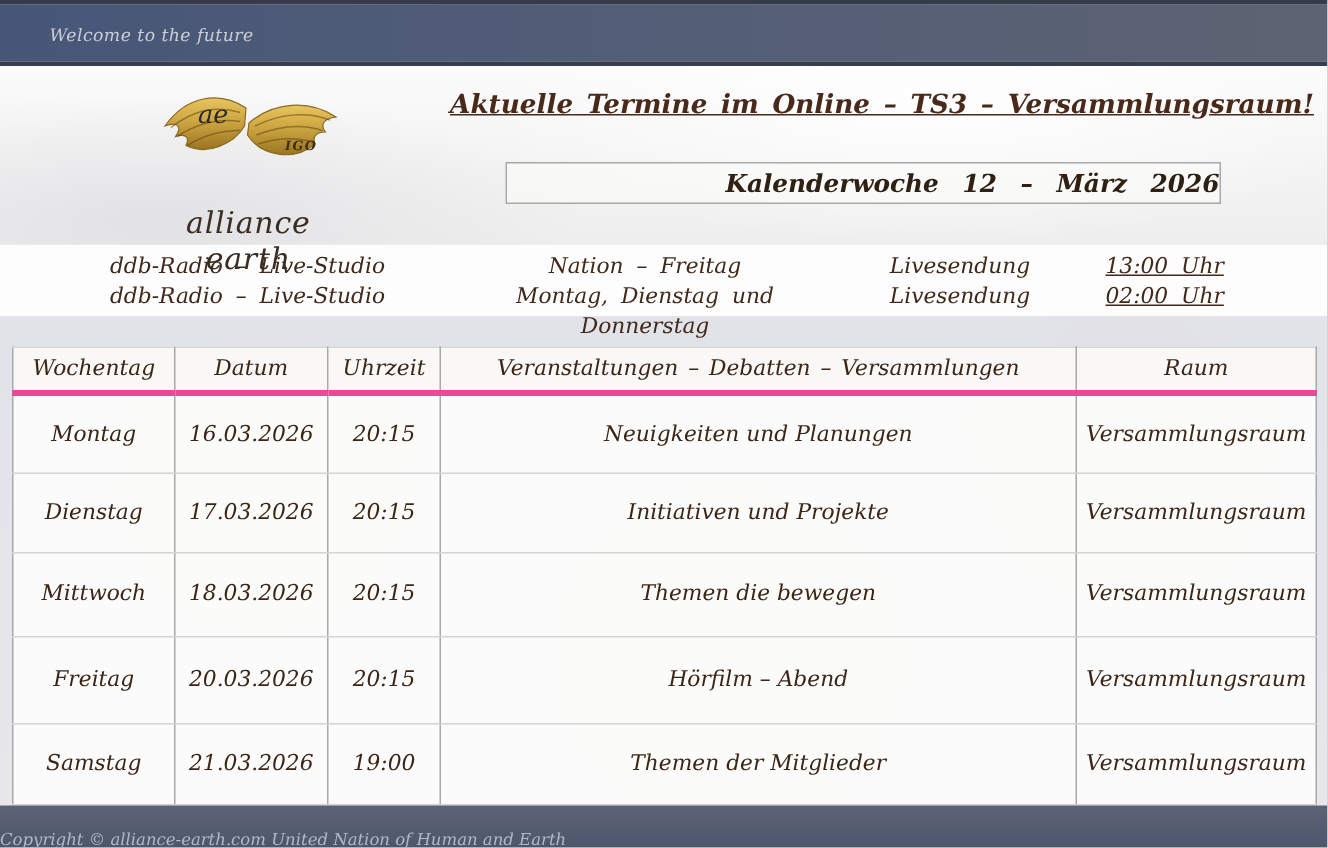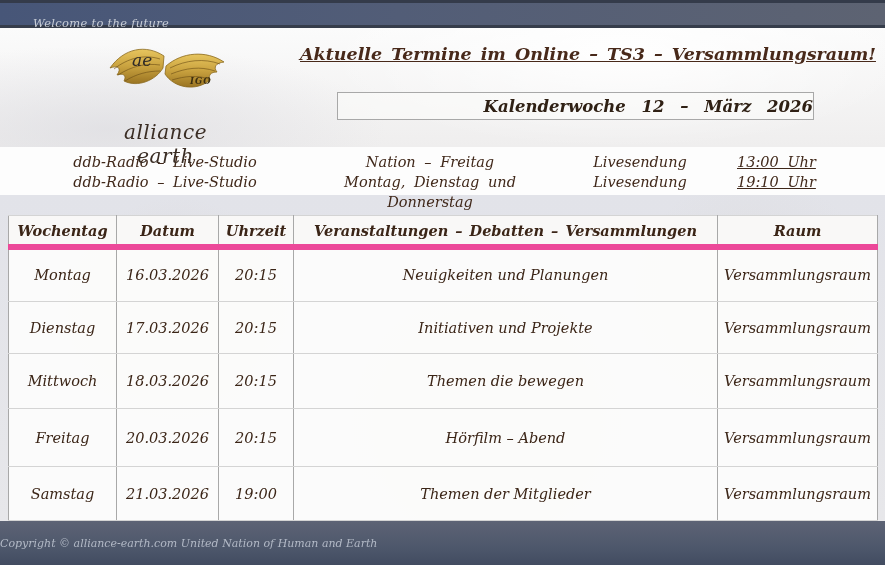--- a/index.html
+++ b/index.html
@@ -11,21 +11,21 @@
   .page{
     position:relative;
     width:885px;height:565px;
     margin:0 auto;
     overflow:hidden;
     background:#e6e7eb;
   }
 
   
   .topbar{
-    height:28px;
+    height:44px;
     box-sizing:border-box;
     background:linear-gradient(90deg,#475678 0%,#525d77 45%,#5d6372 100%);
     border-top:3px solid #343b4a;
     border-bottom:3px solid #363d4b;
   }
   .welcome{
     padding:13px 0 0 33px;
     font-size:11.5px;
     color:#c9ced7;
     letter-spacing:.3px;
@@ -116,22 +116,22 @@
     text-align:center;
     font-size:14.5px;
     font-weight:normal;
     font-style:italic;
     padding:0 4px;
     overflow:hidden;
     white-space:nowrap;
   }
   table.schedule thead th{
     height:28px;
-    font-weight:bold;
-    border-bottom:6px solid #ec4899;
+    font-weight:normal;
+    border-bottom:4px solid #ec4899;
     background:rgba(248,247,246,.9);
     word-spacing:2px;
   }
   tbody tr:nth-child(1) td{height:38px;}
   tbody tr:nth-child(2) td{height:39px;}
   tbody tr:nth-child(3) td{height:41px;}
   tbody tr:nth-child(4) td{height:43px;}
   tbody tr:nth-child(5) td{height:40px;}
   tbody tr:nth-child(6) td{height:39px;}
   tbody tr:nth-child(7) td{height:38px;}
@@ -185,21 +185,21 @@
     <div class="radio-row">
       <span class="c1">ddb-Radio – Live-Studio</span>
       <span class="c2">Nation – Freitag</span>
       <span class="c3">Livesendung</span>
       <span class="c4">13:00 Uhr</span>
     </div>
     <div class="radio-row">
       <span class="c1">ddb-Radio – Live-Studio</span>
       <span class="c2">Montag, Dienstag und Donnerstag</span>
       <span class="c3">Livesendung</span>
-      <span class="c4">19:10 Uhr</span>
+      <span class="c4">02:00 Uhr</span>
     </div>
   </div>
 
   <div class="lower">
     <table class="schedule">
       <colgroup>
         <col style="width:108px">
           <col style="width:102px">
           <col style="width:75px">
         <col style="width:424px">

